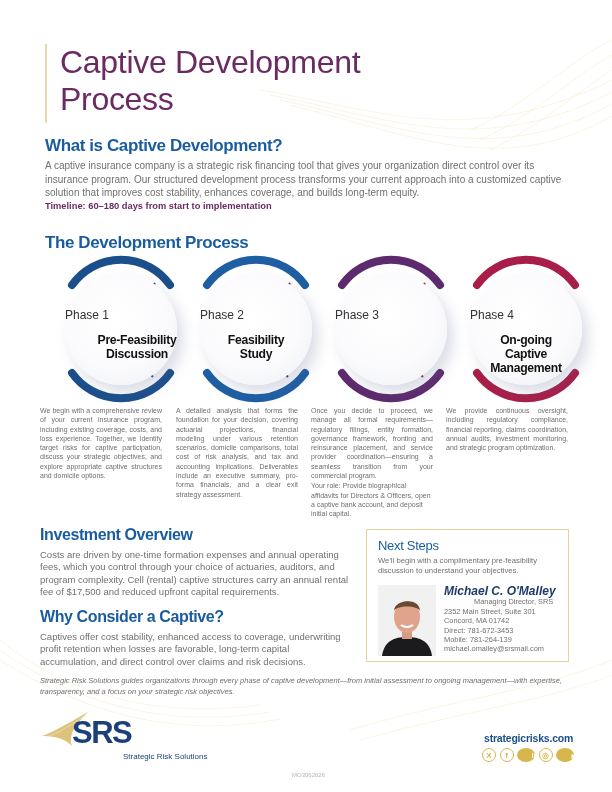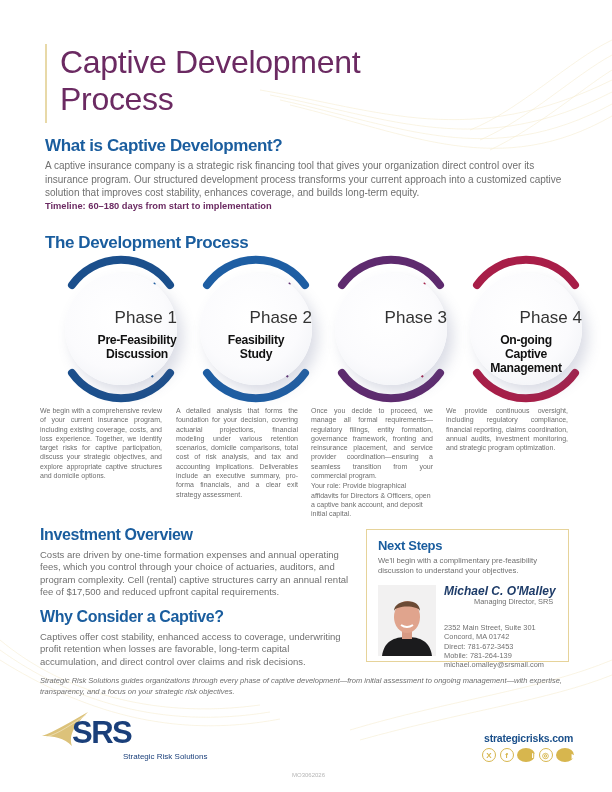--- a/index.html
+++ b/index.html
@@ -20,38 +20,38 @@
   .timeline { position: absolute; z-index: 2; left: 45px; top: 201px; font-size: 9.3px; font-weight: bold; color: #6b2a62; }
 
   .process-h { left: 45px; top: 233px; font-size: 17px; }
 
   .phases { position: absolute; left: 0; top: 255px; width: 612px; height: 150px; z-index: 2; }
   .phase { position: absolute; top: 0; width: 136px; height: 150px; }
   .phase svg.ring { position: absolute; left: 0; top: 0; }
   .circle { position: absolute; left: 15px; top: 18px; width: 112px; height: 112px; border-radius: 50%;
             background: radial-gradient(circle at 45% 40%, #ffffff 0%, #fbfbfd 55%, #eceef3 100%);
             box-shadow: 6px 8px 14px rgba(90,100,140,0.22); }
-  .phase-num { position: absolute; left: 0; top: 35px; width: 112px; text-align: right; font-size: 17px; color: #333; }
+  .phase-num { position: absolute; left: 0; top: 35px; width: 112px; text-align: left; font-size: 12px; color: #333; }
   .phase-name { position: absolute; left: 16px; top: 60px; width: 112px; text-align: center; font-size: 12.2px; line-height: 14px; font-weight: bold; color: #111; letter-spacing: -0.3px; }
 
   .phase-desc { position: absolute; z-index: 2; top: 406px; width: 122px; font-size: 7px; line-height: 9.3px; color: #6e6e6e; text-align: justify; }
   .phase-desc .role { display: block; margin-top: 1px; text-align: left; }
 
   .invest-h { left: 40px; top: 526px; font-size: 16px; }
   .invest-p { left: 40px; top: 549px; width: 310px; font-size: 9.5px; line-height: 12.3px; }
   .why-h { left: 40px; top: 608px; font-size: 16px; }
   .why-p { left: 40px; top: 631px; width: 310px; font-size: 9.5px; line-height: 12.3px; }
 
   .next-box { position: absolute; z-index: 2; left: 366px; top: 529px; width: 203px; height: 133px; border: 1.2px solid #e6d39a; background: #ffffff; }
-  .next-h { position: absolute; left: 11px; top: 8px; font-size: 13px; font-weight: bold; color: #1a5d9e; letter-spacing: -0.3px; }
+  .next-h { position: absolute; left: 11px; top: 8px; font-size: 13px; font-weight: normal; color: #1a5d9e; letter-spacing: -0.3px; }
   .next-p { position: absolute; left: 11px; top: 26px; width: 185px; font-size: 7.7px; line-height: 10.3px; color: #707070; }
   .photo { position: absolute; left: 11px; top: 55px; width: 58px; height: 71px; background: #f1f0f0; overflow: hidden; }
   .contact { position: absolute; left: 77px; top: 56px; width: 122px; }
   .c-name { font-size: 12px; font-weight: bold; color: #1d3b68; line-height: 11px; font-style: italic; }
-  .c-title { font-size: 7.4px; color: #707070; line-height: 10px; margin-bottom: 16px; padding-left: 30px; }
+  .c-title { font-size: 7.4px; color: #707070; line-height: 10px; margin-bottom: 0; padding-left: 30px; }
   .c-line { font-size: 7.4px; color: #707070; line-height: 9.3px; }
 
   .closing { position: absolute; z-index: 2; left: 40px; top: 676px; width: 540px; font-size: 7.5px; line-height: 10.5px; font-style: italic; color: #6f6f6f; }
 
   .logo { position: absolute; z-index: 2; left: 40px; top: 710px; width: 140px; height: 56px; }
   .logo-text { position: absolute; left: 32px; top: 8px; font-size: 31px; font-weight: bold; color: #1a3f7a; letter-spacing: -1.5px; line-height: 30px; }
   .logo-sub { position: absolute; left: 35px; top: 42px; font-size: 8px; color: #1a3f7a; white-space: nowrap; padding-left: 48px; }
 
   .site { position: absolute; z-index: 2; left: 484px; top: 732px; font-size: 10.5px; font-weight: bold; color: #1a4f8a; letter-spacing: -0.2px; }
   .socials { position: absolute; z-index: 2; left: 482px; top: 748px; display: flex; gap: 3.5px; }

